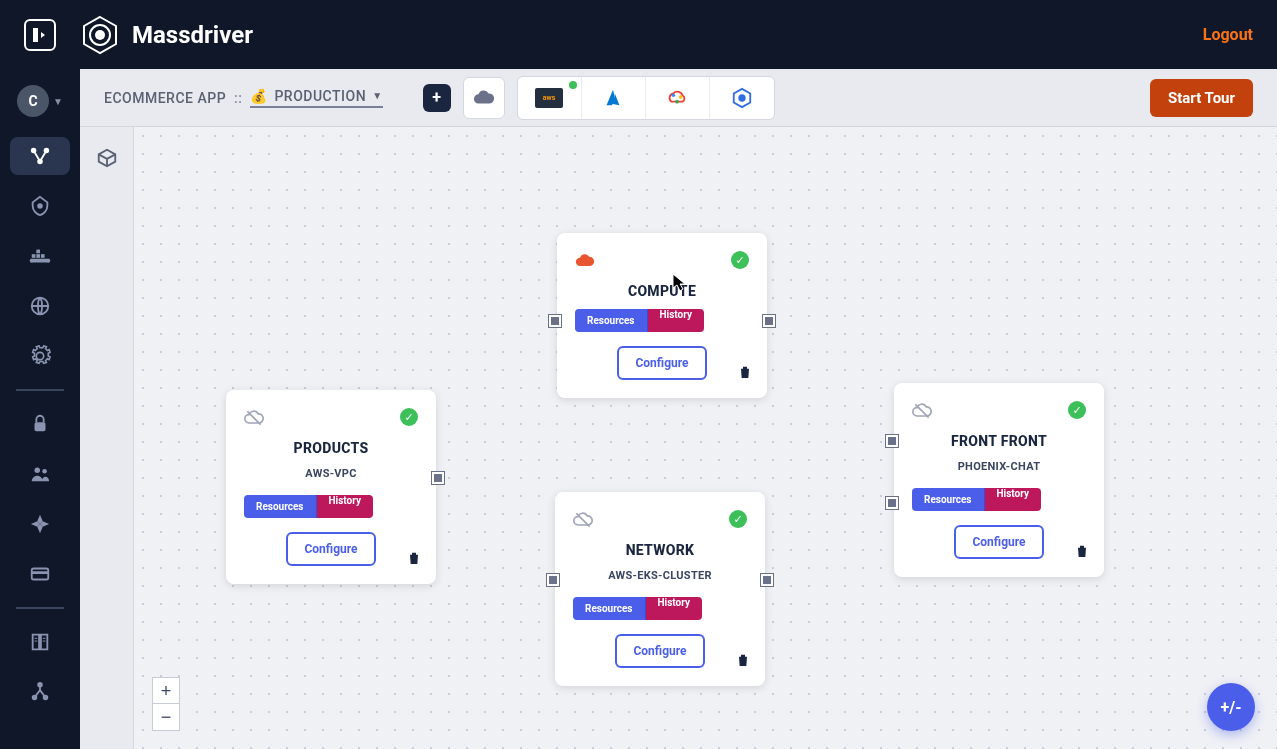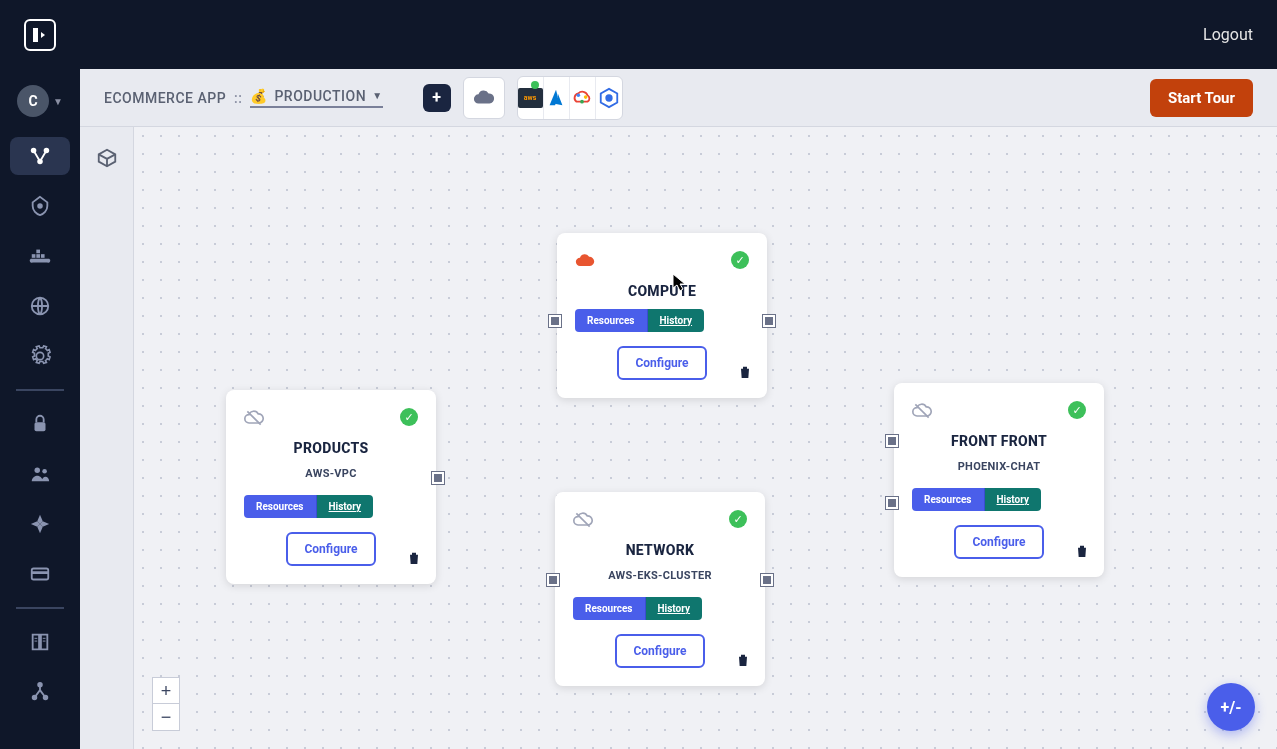--- a/index.html
+++ b/index.html
@@ -6,63 +6,63 @@
 body { font-family: -apple-system, BlinkMacSystemFont, 'Segoe UI', Roboto, sans-serif; background: #f0f1f5; overflow: hidden; width: 1277px; height: 749px; }
 
 
 .header { background: #0f1729; height: 69px; display: flex; align-items: center; padding: 0 24px; justify-content: space-between; }
 .header-left { display: flex; align-items: center; gap: 24px; }
 .panel-toggle { width: 32px; height: 32px; border: 2px solid #fff; border-radius: 6px; display: flex; align-items: center; justify-content: center; cursor: pointer; }
 .panel-toggle svg { fill: #fff; }
 .brand { display: flex; align-items: center; gap: 12px; }
 .brand-logo { width: 40px; height: 40px; }
 .brand-name { color: #fff; font-size: 24px; font-weight: 700; }
-.logout { color: #e5e5e5; font-size: 16px; font-weight: 400; cursor: pointer; }
+.logout { color: #f97316; font-size: 16px; font-weight: 700; cursor: pointer; }
 
 
 .sidebar { position: absolute; left: 0; top: 69px; width: 80px; height: calc(749px - 69px); background: #0f1729; display: flex; flex-direction: column; align-items: center; padding-top: 16px; gap: 12px; }
 .avatar-wrap { display: flex; align-items: center; gap: 4px; margin-bottom: 8px; }
 .avatar { width: 32px; height: 32px; border-radius: 50%; background: #4a5568; color: #fff; display: flex; align-items: center; justify-content: center; font-weight: 700; font-size: 14px; }
 .chevdown { color: #8a8fa3; font-size: 10px; }
 .side-icon { width: 60px; height: 38px; display: flex; align-items: center; justify-content: center; cursor: pointer; border-radius: 8px; color: #8a94b0; }
 .side-icon.active { background: #2a3550; color: #fff; }
 .side-icon svg { width: 22px; height: 22px; }
 .side-divider { width: 48px; height: 2px; background: #3a4560; margin: 2px 0; }
 
 
 .toolbar { position: absolute; left: 80px; top: 69px; right: 0; height: 58px; background: #e8eaf0; border-bottom: 1px solid #d4d7e0; display: flex; align-items: center; padding: 0 24px; gap: 12px; }
 .breadcrumb { display: flex; align-items: center; gap: 8px; color: #5a6172; font-size: 14px; font-weight: 500; letter-spacing: 0.5px; }
 .breadcrumb .sep { color: #8a8fa3; }
 .env-select { display: flex; align-items: center; gap: 6px; border-bottom: 2px solid #7a8099; padding-bottom: 2px; cursor: pointer; }
 .env-emoji { font-size: 14px; }
 .btn-add { width: 28px; height: 28px; background: #1a2540; border-radius: 6px; color: #fff; display: flex; align-items: center; justify-content: center; cursor: pointer; margin-left: 28px; font-size: 16px; font-weight: 700; }
 .cloud-btn { width: 42px; height: 42px; background: #fff; border: 1px solid #d4d7e0; border-radius: 6px; display: flex; align-items: center; justify-content: center; cursor: pointer; color: #6a7188; }
 .provider-group { display: flex; background: #fff; border: 1px solid #d4d7e0; border-radius: 6px; overflow: hidden; }
-.provider-btn { width: 26px; height: 42px; display: flex; align-items: center; justify-content: center; cursor: pointer; border-right: 1px solid #e8eaf0; position: relative; }
+.provider-btn { width: 64px; height: 42px; display: flex; align-items: center; justify-content: center; cursor: pointer; border-right: 1px solid #e8eaf0; position: relative; }
 .provider-btn:last-child { border-right: none; }
 .provider-btn .dot { position: absolute; top: 4px; right: 4px; width: 8px; height: 8px; background: #3dc05a; border-radius: 50%; }
 .start-tour { margin-left: auto; background: #c2410c; color: #fff; padding: 10px 18px; border-radius: 6px; font-weight: 700; font-size: 15px; cursor: pointer; }
 
 
 .canvas-wrap { position: absolute; left: 80px; top: 127px; right: 0; bottom: 0; display: flex; }
 .canvas-sidebar { width: 54px; background: #e8eaf0; border-right: 1px solid #d4d7e0; display: flex; flex-direction: column; align-items: center; padding-top: 16px; }
 .canvas-sidebar-icon { width: 30px; height: 30px; display: flex; align-items: center; justify-content: center; cursor: pointer; color: #5a6172; }
 .canvas { flex: 1; position: relative; background: #f0f1f5; background-image: radial-gradient(circle, #c8ccd8 1px, transparent 1px); background-size: 18px 18px; }
 
 
 .node { position: absolute; background: #fff; border-radius: 8px; box-shadow: 0 2px 8px rgba(0,0,0,0.12); padding: 18px; width: 210px; }
 .node-header { display: flex; justify-content: space-between; align-items: flex-start; margin-bottom: 8px; }
 .node-cloud { color: #a0a5b8; }
 .node-cloud.aws { color: #e85530; }
 .node-status { width: 18px; height: 18px; background: #3dc05a; border-radius: 50%; display: flex; align-items: center; justify-content: center; color: #fff; font-size: 11px; }
 .node-title { text-align: center; font-weight: 800; font-size: 14px; color: #1a2540; letter-spacing: 0.3px; margin-bottom: 10px; }
 .node-sub { text-align: center; font-weight: 700; font-size: 11px; color: #3a4560; letter-spacing: 0.3px; margin-bottom: 14px; line-height: 1.4; }
 .btn-group { display: flex; margin-bottom: 14px; margin-top: 8px; }
 .btn-rsc { background: #4a5eea; color: #fff; font-size: 10px; font-weight: 700; padding: 6px 12px; border-radius: 4px 0 0 4px; cursor: pointer; border-right: 1px solid #3a4dd0; }
-.btn-hist { background: #0f766e; color: #fff; font-size: 10px; font-weight: 700; padding: 6px 12px; border-radius: 0 4px 4px 0; cursor: pointer; text-decoration: underline; }
+.btn-hist { background: #be185d; color: #fff; font-size: 10px; font-weight: 700; padding: 0 12px; border-radius: 0 4px 4px 0; cursor: pointer; }
 .node-footer { display: flex; justify-content: center; align-items: center; position: relative; }
 .btn-config { border: 2px solid #4a5eea; color: #4a5eea; background: #fff; font-size: 12px; font-weight: 700; padding: 8px 16px; border-radius: 6px; cursor: pointer; }
 .trash { position: absolute; right: -4px; bottom: -4px; color: #1a2540; cursor: pointer; }
 .port { position: absolute; width: 12px; height: 12px; background: #6a7188; border: 2px solid #fff; box-shadow: 0 0 0 1px #6a7188; }
 
 
 .edges { position: absolute; inset: 0; pointer-events: none; }
 .edges path { fill: none; stroke: #9aa0b4; stroke-width: 2; }
 
 
@@ -78,20 +78,28 @@
 </head>
 <body>
 
 <div class="header">
   <div class="header-left">
     <div class="panel-toggle">
       <svg width="14" height="14" viewBox="0 0 14 14">
           <rect x="0" y="0" width="5" height="14" fill="#fff"></rect>
           <polygon points="8,4 12,7 8,10" fill="#fff"></polygon>
         </svg>
+    </div>
+    <div class="brand">
+      <svg class="brand-logo" viewBox="0 0 40 40">
+        <polygon points="20,2 36,11 36,29 20,38 4,29 4,11" fill="none" stroke="#fff" stroke-width="2"></polygon>
+        <circle cx="20" cy="20" r="10" fill="none" stroke="#fff" stroke-width="2"></circle>
+        <circle cx="20" cy="20" r="5" fill="#fff"></circle>
+      </svg>
+      <span class="brand-name">Massdriver</span>
     </div>
   </div>
   <div class="logout">Logout</div>
 </div>
 
 <div class="sidebar">
   <div class="avatar-wrap">
     <div class="avatar">C</div>
     <span class="chevdown">▼</span>
   </div>

